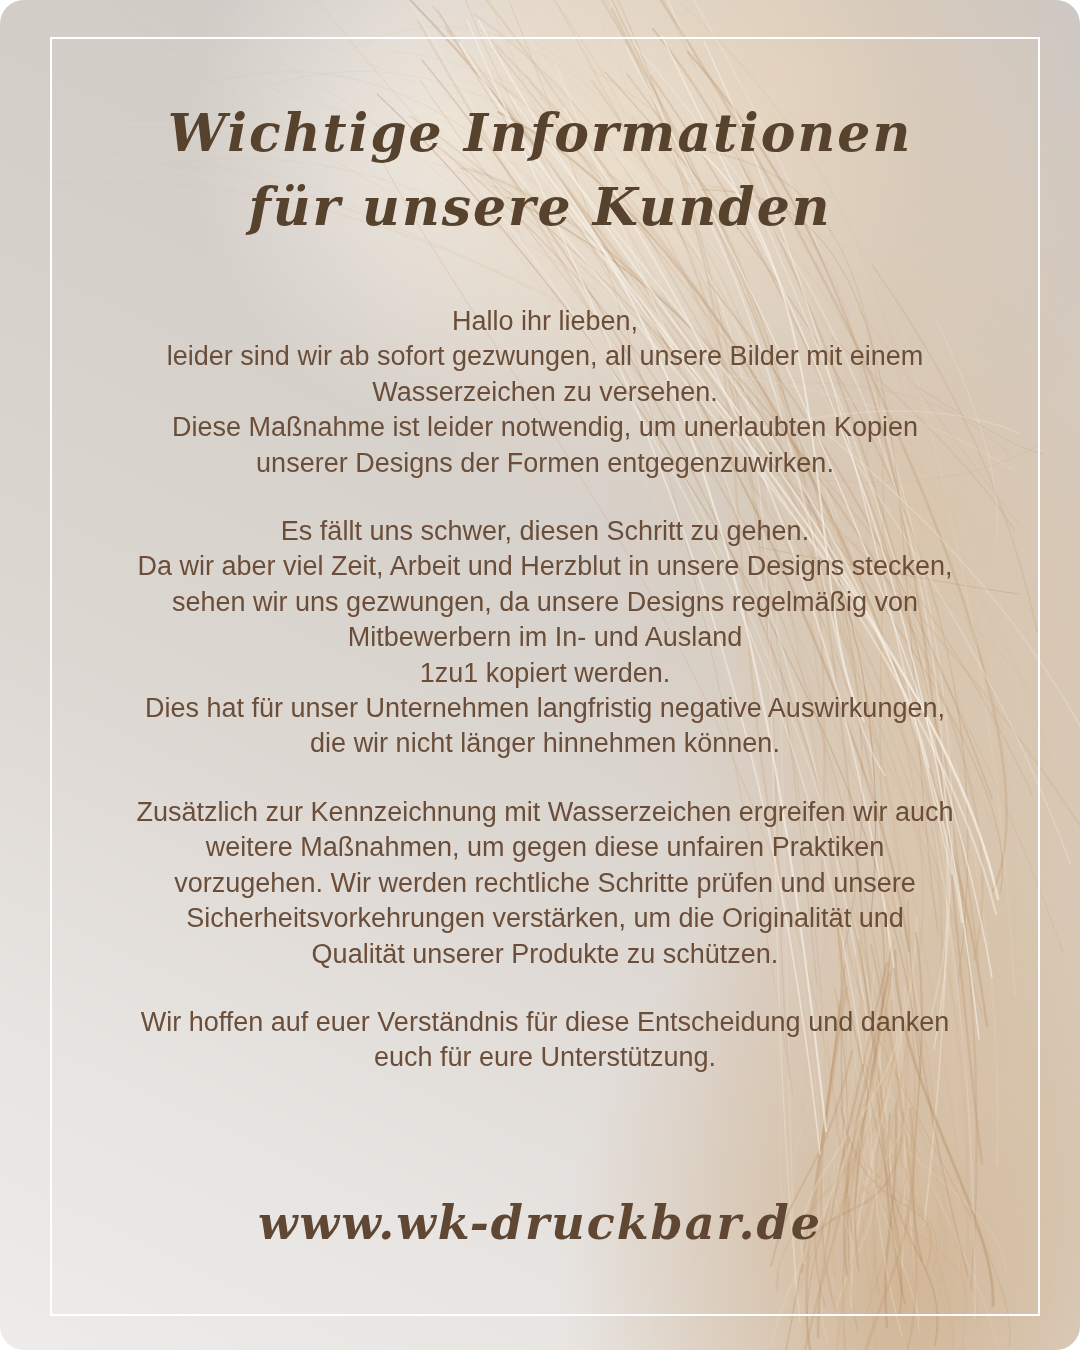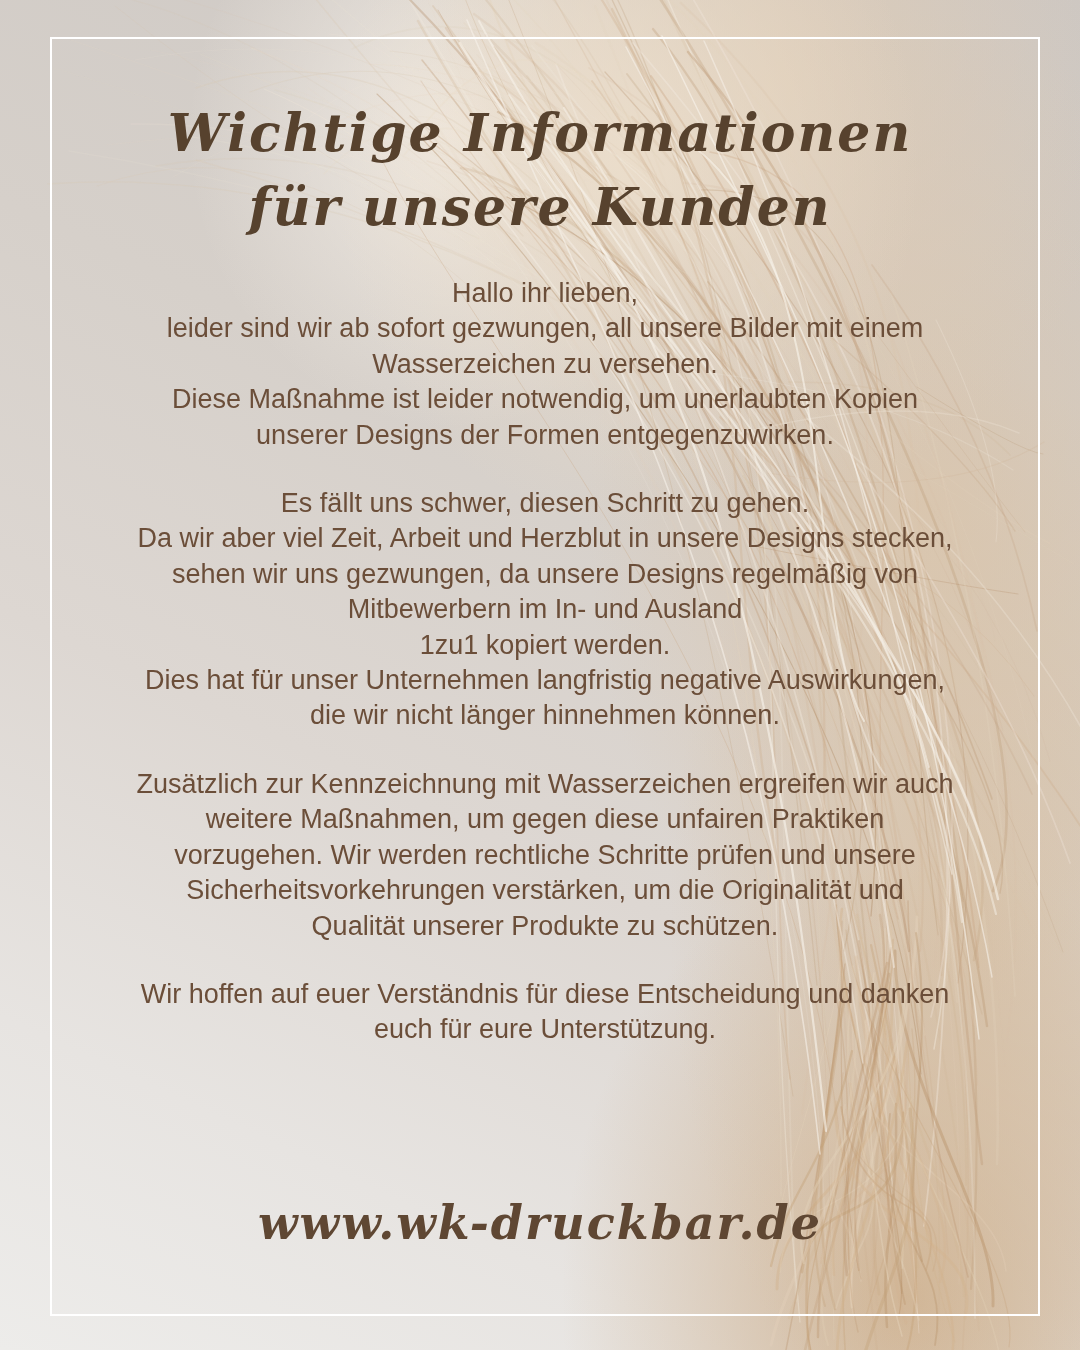--- a/index.html
+++ b/index.html
@@ -9,41 +9,42 @@
   .canvas{
     position:relative;width:1080px;height:1350px;overflow:hidden;
     background:
       radial-gradient(420px 520px at 58% 12%, rgba(236,222,203,.90), rgba(236,222,203,0) 70%),
       radial-gradient(500px 600px at 72% 6%,  rgba(224,204,180,.80), rgba(224,204,180,0) 70%),
       radial-gradient(460px 700px at 85% 38%, rgba(219,196,168,.75), rgba(219,196,168,0) 72%),
       radial-gradient(420px 760px at 90% 68%, rgba(214,188,156,.70), rgba(214,188,156,0) 72%),
       radial-gradient(480px 620px at 84% 96%, rgba(203,170,132,.80), rgba(203,170,132,0) 72%),
       radial-gradient(380px 420px at 42% 10%, rgba(245,239,231,.85), rgba(245,239,231,0) 70%),
       linear-gradient(205deg, #ccc7c3 0%, #d6d0ca 38%, #ddd7d2 60%, #e7e4e1 82%, #edecea 100%);
+    border-radius: 24px;
   }
 
   .strands{position:absolute;left:0;top:0;width:1080px;height:1350px;display:block;}
 
   .frame{
     position:absolute;left:50px;top:37px;right:40px;bottom:34px;
     border:2.5px solid var(--frame,#ffffff);
     pointer-events:none;
   }
 
   .heading{
     position:absolute;top:96px;left:0;right:0;
     text-align:center;white-space:pre-line;
     font-family:"DejaVu Serif","Liberation Serif",serif;
     font-style:italic;font-weight:600;
     font-size:52px;line-height:74px;letter-spacing:2px;
     color:var(--heading-text,#57422e);
   }
 
   .body-text{
-    position:absolute;top:276px;left:50px;right:40px;
+    position:absolute;top:304px;left:50px;right:40px;
     text-align:center;
     font-size:27px;line-height:35.4px;
     color:var(--body-text,#6b4e39);
   }
   .body-text p{margin:0 0 33px 0;white-space:pre-line;}
   .signoff{margin-bottom:0;}
 
   .website{
     position:absolute;top:1192px;left:0;right:0;
     text-align:center;

